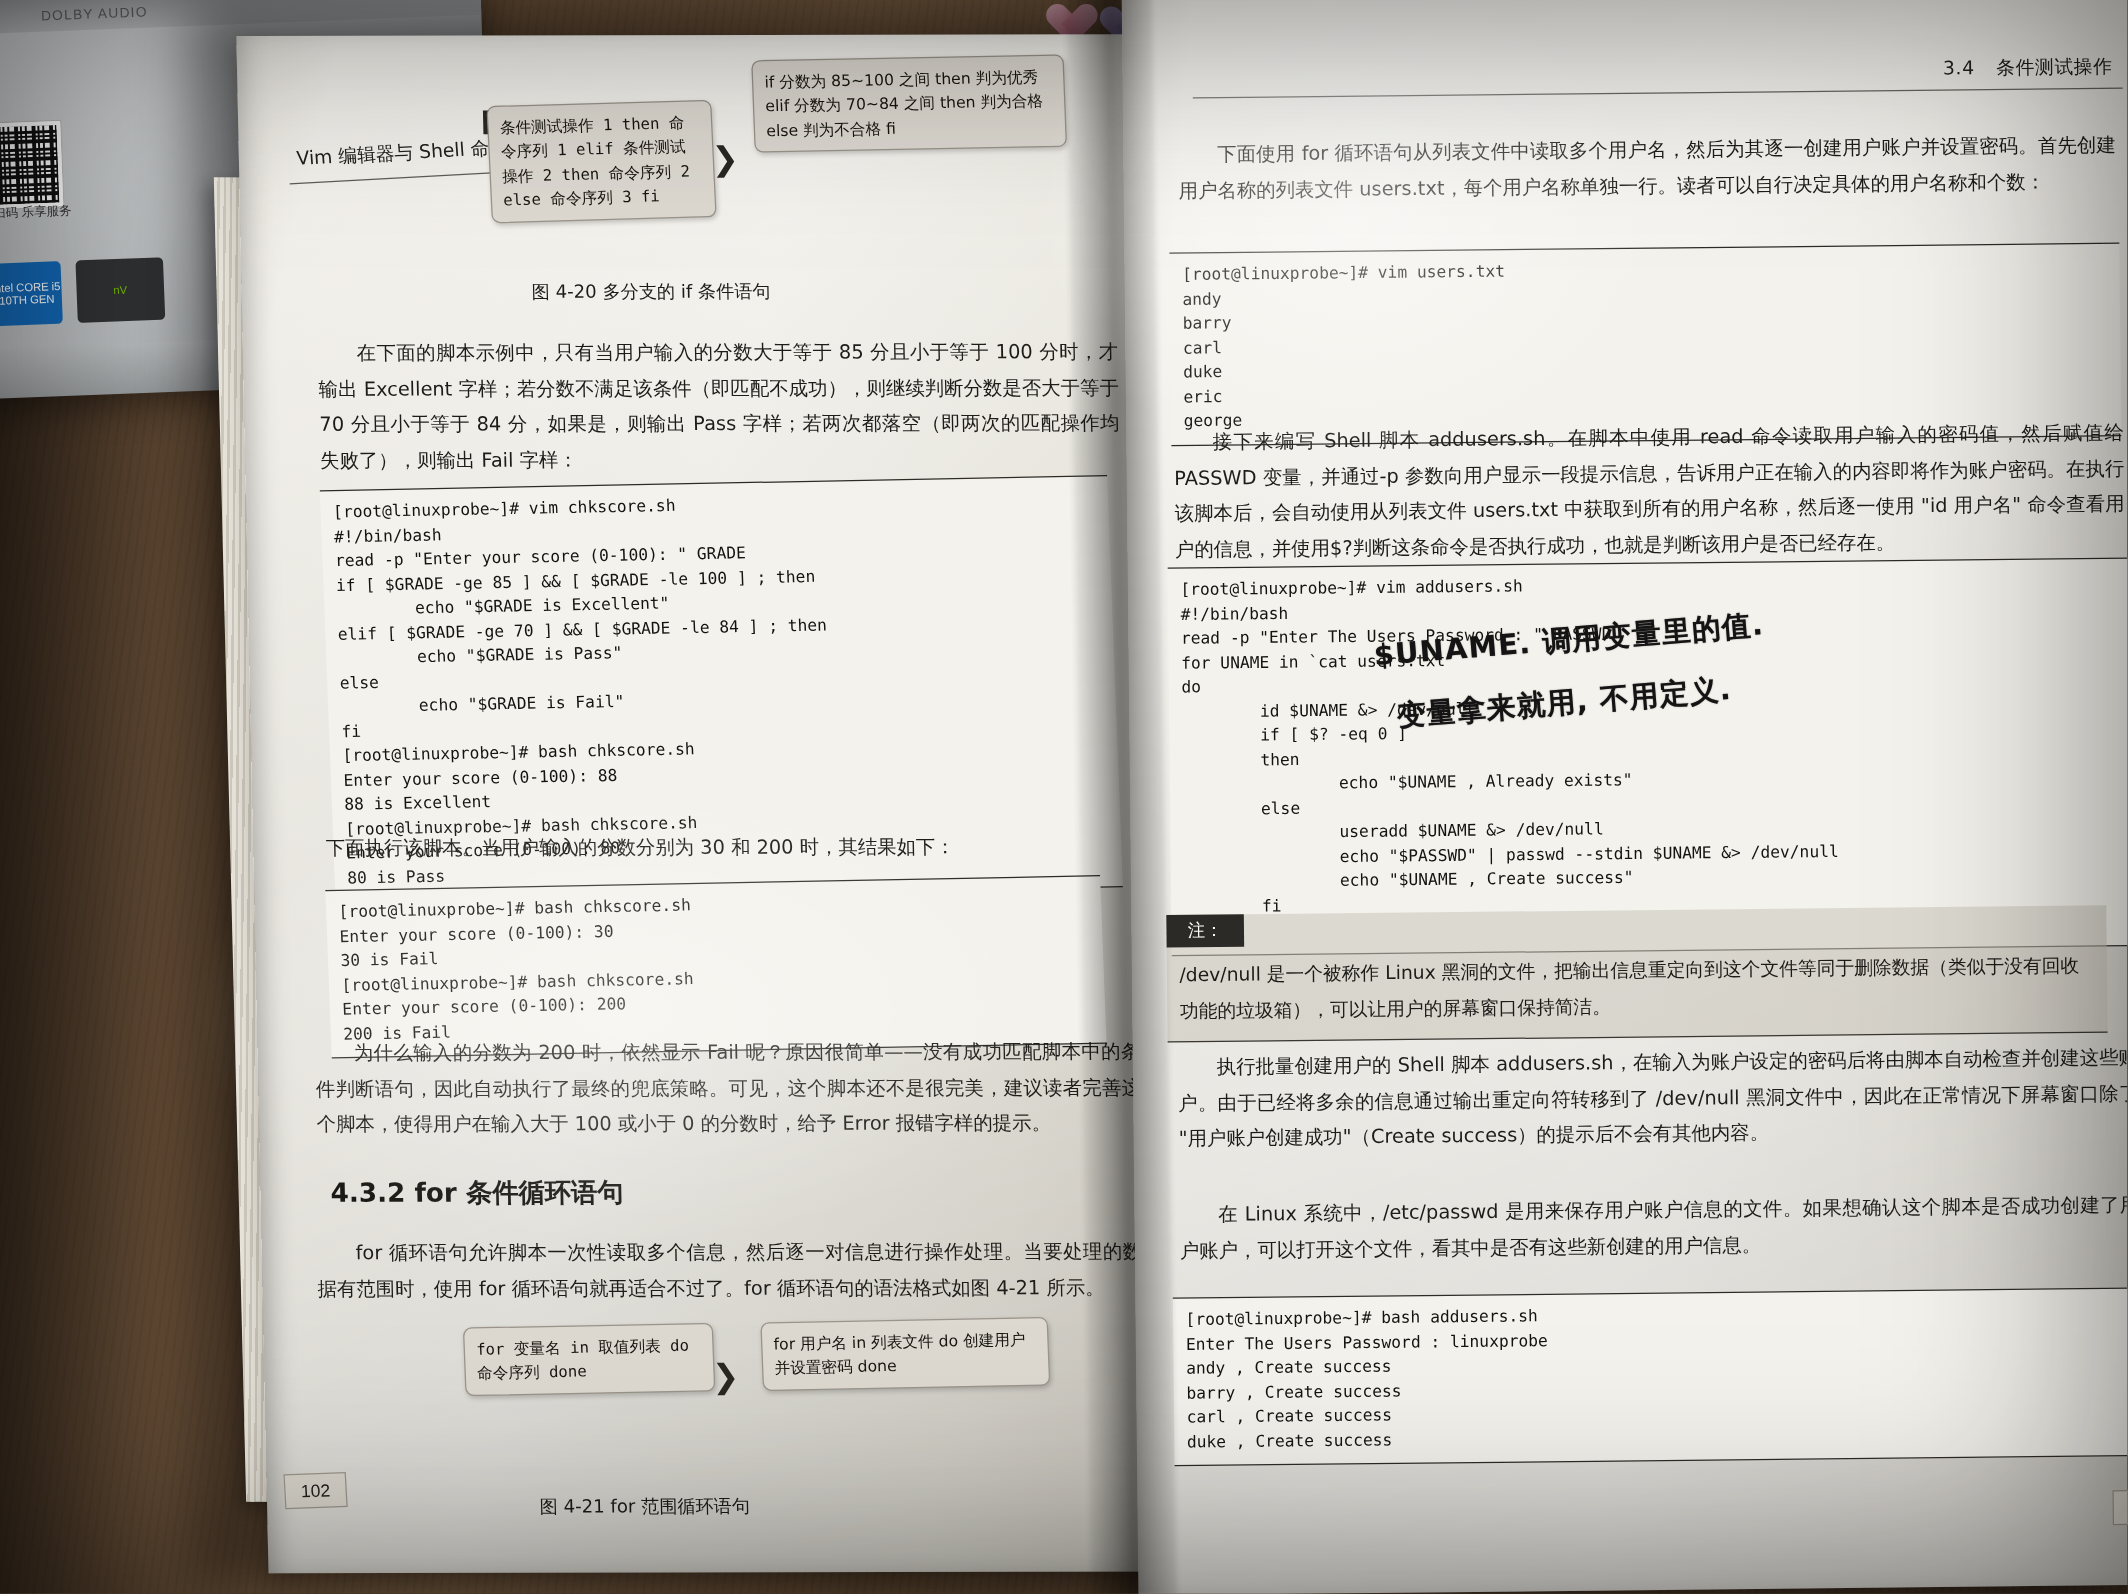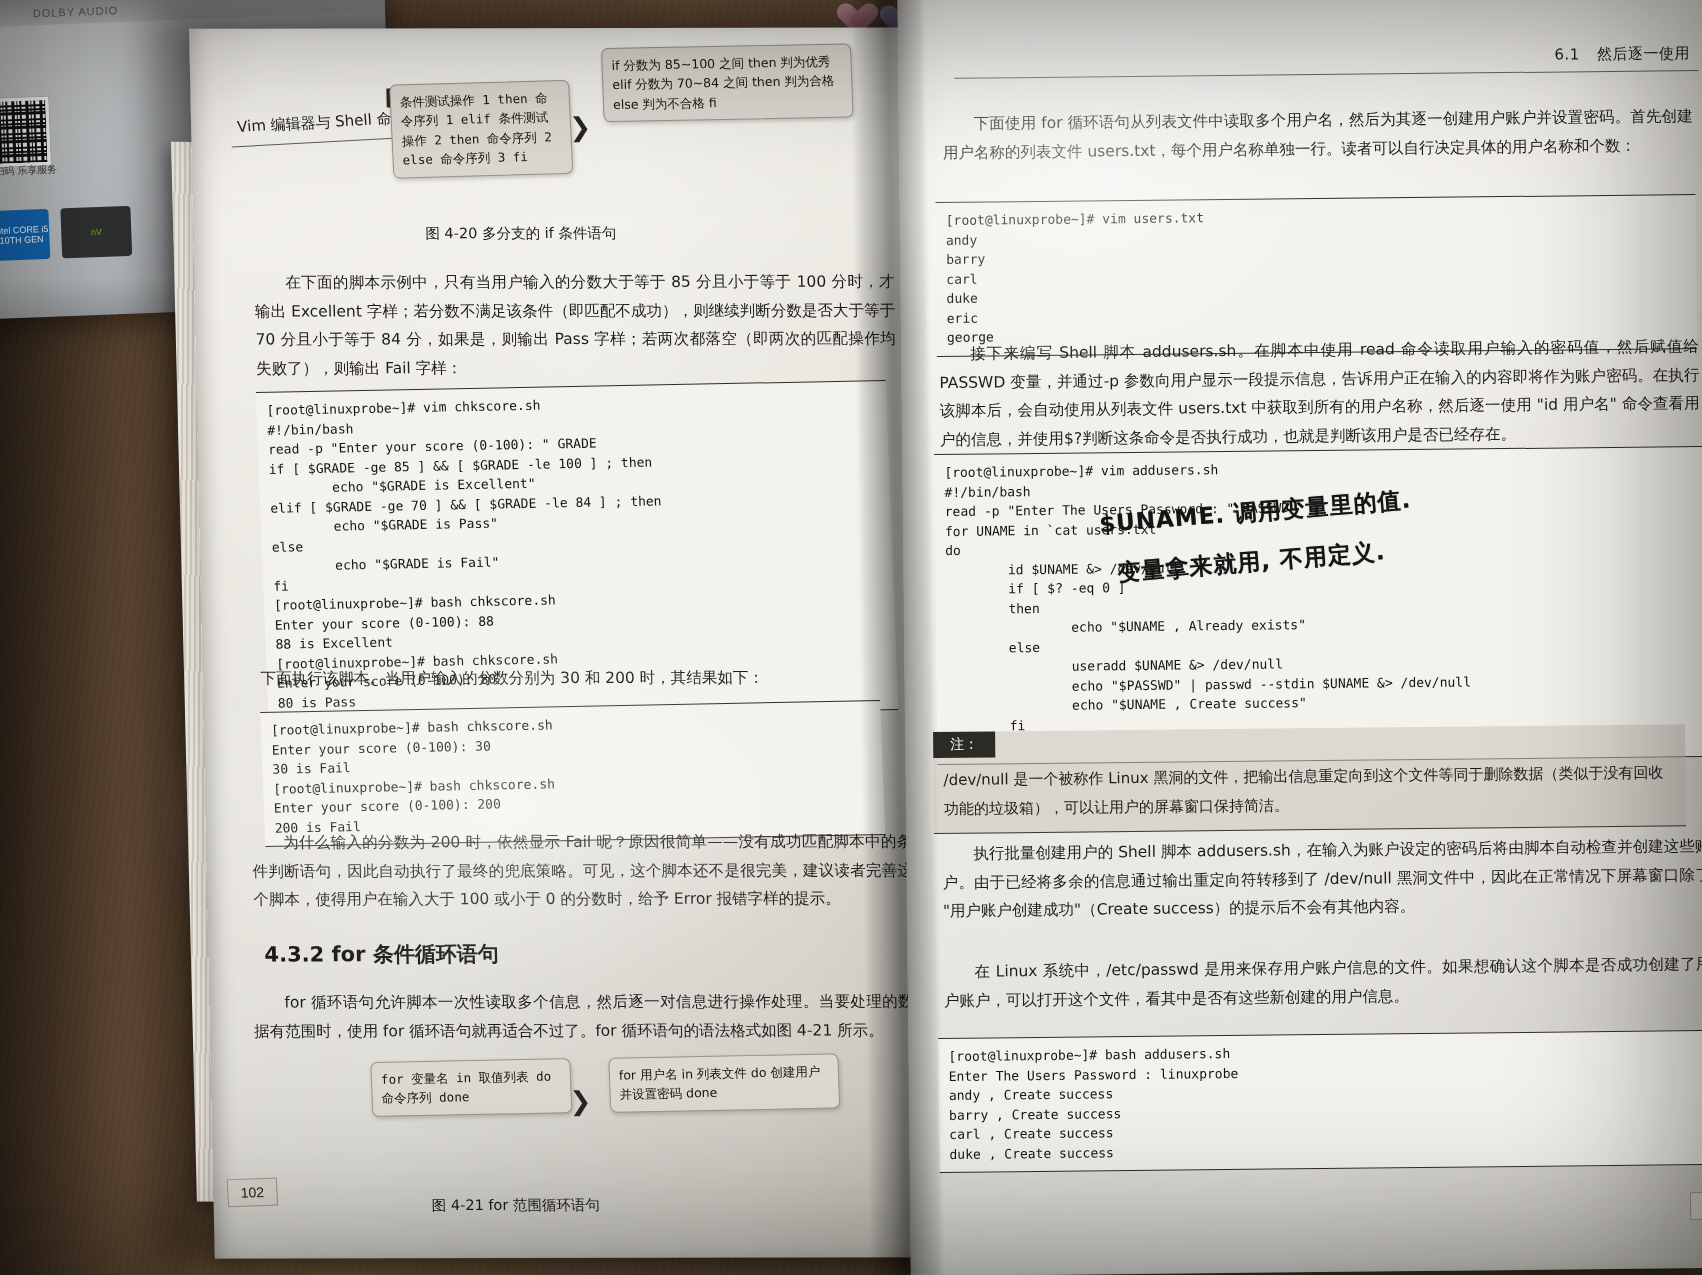--- a/index.html
+++ b/index.html
@@ -246,22 +246,22 @@
 
       <div class="figcap cn" style="left:218px;top:1168px;">图 4-21   for 范围循环语句</div>
 
       <div class="pnum-box" style="left:14px;top:1150px;transform:rotate(-2deg);">102</div>
     </div>
 
     <div class="page page-right">
       <div class="shade-soft"></div>
 
       <div class="hdr-right cn">
-        <span class="sec">6.1</span>
-        <span>然后逐一使用</span>
+        <span class="sec">3.4</span>
+        <span>条件测试操作</span>
       </div>
       <div class="hdr-rule"></div>
 
       <div class="pg para ind cn" style="left:44px;top:120px;width:750px;">下面使用 for 循环语句从列表文件中读取多个用户名，然后为其逐一创建用户账户并设置密码。首先创建用户名称的列表文件 users.txt，每个用户名称单独一行。读者可以自行决定具体的用户名称和个数：</div>
 
       <div class="code" style="position:absolute;left:36px;top:212px;width:740px;">[root@linuxprobe~]# vim users.txt
 andy
 barry
 carl
 duke

